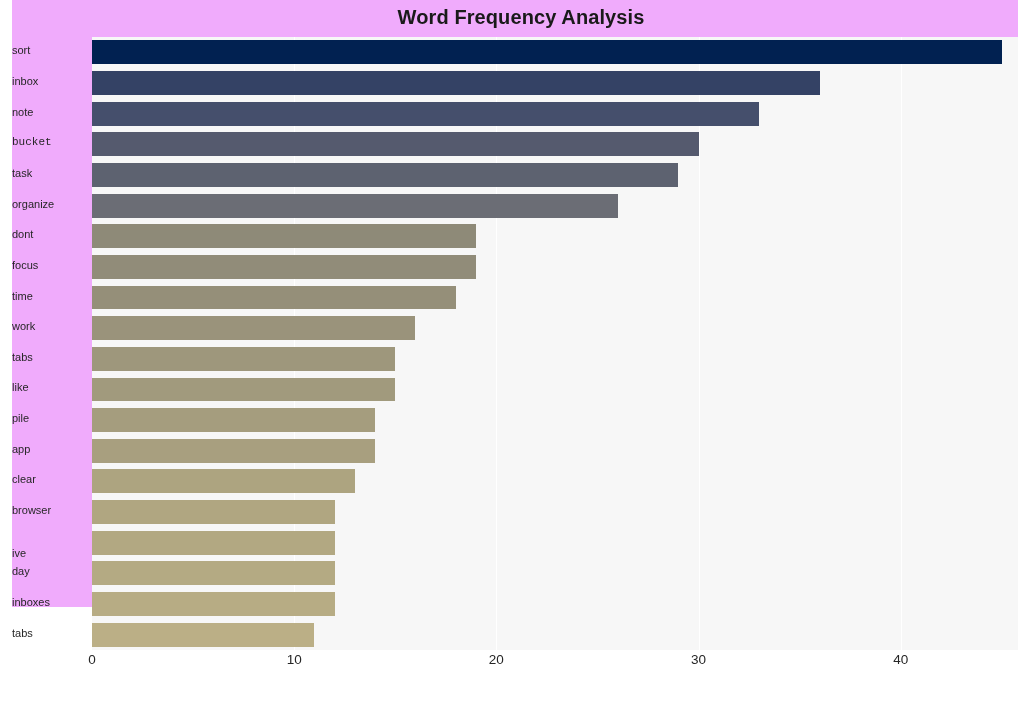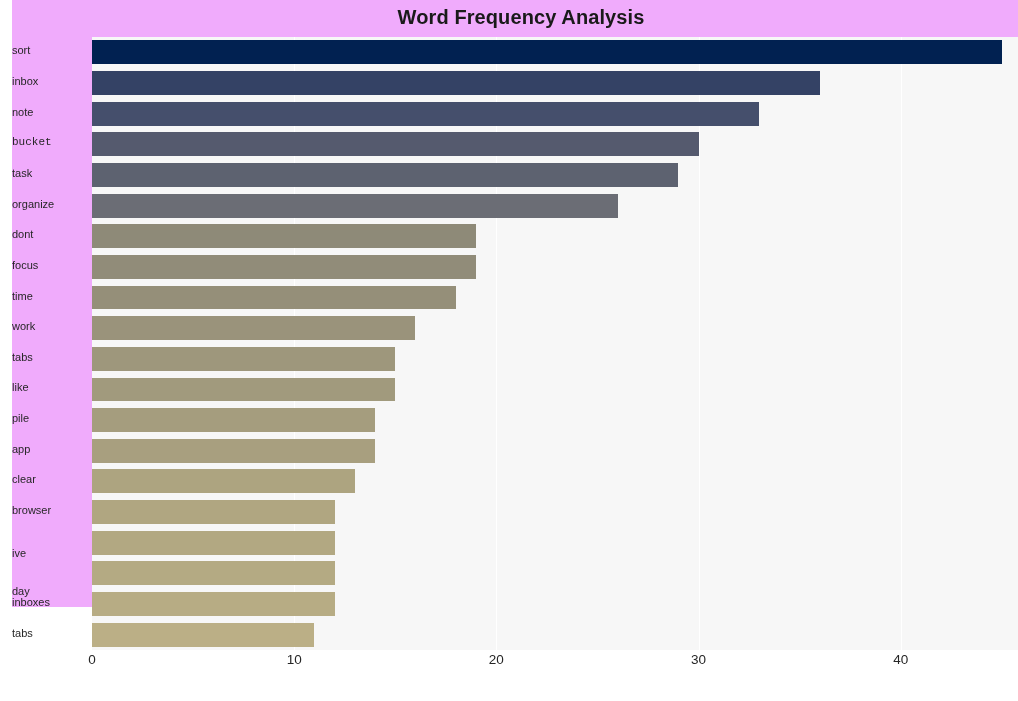--- a/index.html
+++ b/index.html
@@ -206,21 +206,21 @@
       <div class="y-tick-label" style="top: 221.875px;">focus</div>
       <div class="y-tick-label" style="top: 252.525px;">time</div>
       <div class="y-tick-label" style="top: 283.175px;">work</div>
       <div class="y-tick-label" style="top: 313.825px;">tabs</div>
       <div class="y-tick-label" style="top: 344.475px;">like</div>
       <div class="y-tick-label" style="top: 375.125px;">pile</div>
       <div class="y-tick-label" style="top: 405.775px;">app</div>
       <div class="y-tick-label" style="top: 436.425px; padding-left: 15px;">clear</div>
       <div class="y-tick-label" style="top: 467.075px;">browser</div>
       <div class="y-tick-label" style="top: 497.725px; margin-top: 12px;">ive</div>
-      <div class="y-tick-label" style="top: 528.375px; margin-top: 20px;">day</div>
+      <div class="y-tick-label" style="top: 528.375px;">day</div>
       <div class="y-tick-label" style="top: 559.025px; padding-left: 20px;">inboxes</div>
       <div class="y-tick-label" style="top: 589.675px;">tabs</div>
     </div>
 
   <div id="x-axis-labels">
       <div class="x-tick-label" style="left: 80px;">0</div>
       <div class="x-tick-label" style="left: 282.179px;">10</div>
       <div class="x-tick-label" style="left: 484.357px; text-align: center;">20</div>
       <div class="x-tick-label" style="left: 686.536px;">30</div>
       <div class="x-tick-label" style="left: 888.715px; text-align: center;">40</div>

